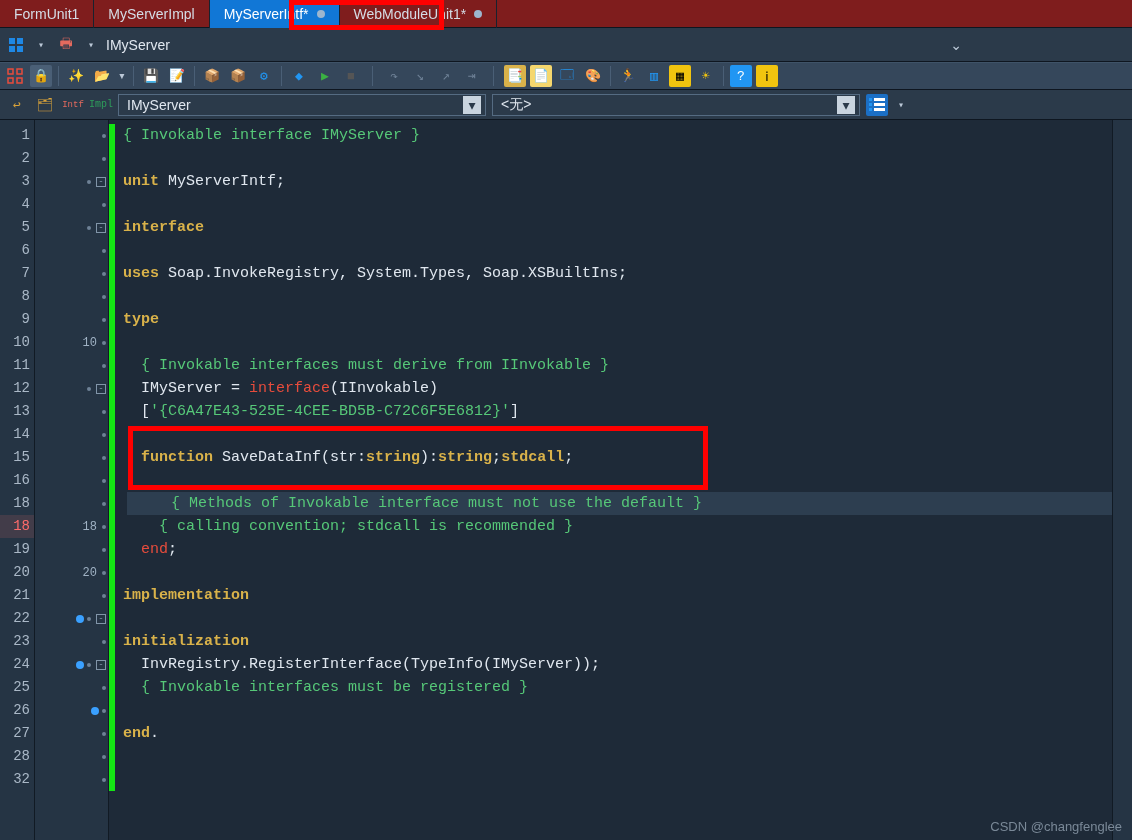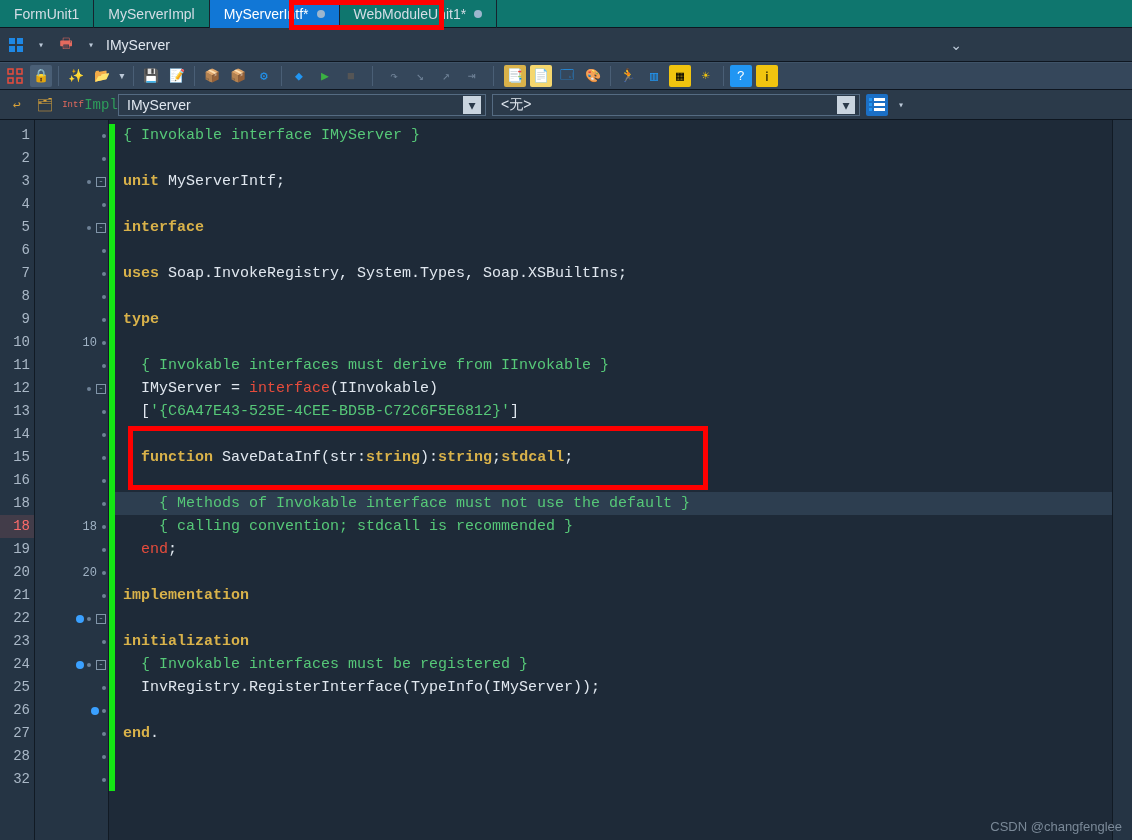--- a/index.html
+++ b/index.html
@@ -9,21 +9,21 @@
     font-family: Consolas, "Courier New", monospace;
     font-size: 14px;
     color: #c8c8c8;
     overflow: hidden;
     position: relative;
   }
 
   
   .tabstrip {
     height: 28px;
-    background: #0f766e;
+    background: #7f1d1d;
     display: flex;
     border-bottom: 1px solid #0e1620;
   }
   .tab {
     height: 28px;
     padding: 0 14px;
     display: flex; align-items: center;
     color: #d5dde6;
     font-size: 14px;
     border-right: 1px solid #17222e;
@@ -213,21 +213,21 @@
     position: relative;
     font-family: Liberation Mono, monospace;
   }
   .code .line {
     height: 23px;
     line-height: 23px;
     white-space: pre;
     padding-left: 8px;
     position: relative;
   }
-  .code .line.cur { background: #2d3e50; }
+  .code .line.cur { background: #2d3e50; margin-left: 12px; }
   .cm  { color: #56c878; }
   .kw  { color: #d9b24a; font-weight: bold; }
   .kw-red { color: #e74c3c; }
   .str { color: #56c878; }
   .pl  { color: #e0e7ef; }
 
   .redbox {
     position: absolute;
     border: 5px solid #ff0000;
     pointer-events: none;
@@ -330,21 +330,21 @@
   <span class="tb-btn" style="color:#f1c40f">☀</span>
   <span class="tb-sep"></span>
   <span class="tb-btn" style="background:#2196f3;color:#fff">?</span>
   <span class="tb-btn" style="background:#f1c40f;color:#000">ℹ</span>
 </div>
 
 <div class="nav2">
   <span class="tb-btn" style="color:#d9a33a">↩</span>
   <span class="tb-btn" style="color:#d9a33a">🗂</span>
   <span class="tb-btn" style="font-size:9px;color:#e46a5e">Intf</span>
-  <span class="tb-btn" style="font-size:14px;color:#2e9e5b">Impl</span>
+  <span class="tb-btn" style="font-size:10px;color:#2e9e5b">Impl</span>
   <div class="combo cls">
     <span>IMyServer</span>
     <span class="arrow">▾</span>
   </div>
   <div class="combo mth">
     <span>&lt;无&gt;</span>
     <span class="arrow">▾</span>
   </div>
   <span class="tb-btn list-ico" style="background:#1b6fc5;border-radius:2px;"></span>
   <span class="chev">▾</span>
@@ -501,22 +501,22 @@
       <div class="line"></div>
       <div class="line"><span class="pl">  </span><span class="kw">function</span><span class="pl"> SaveDataInf(str:</span><span class="kw">string</span><span class="pl">):</span><span class="kw">string</span><span class="pl">;</span><span class="kw">stdcall</span><span class="pl">;</span></div>
       <div class="line"></div>
       <div class="line cur"><span class="pl">    </span><span class="cm">{ Methods of Invokable interface must not use the default }</span></div>
       <div class="line"><span class="pl">    </span><span class="cm">{ calling convention; stdcall is recommended }</span></div>
       <div class="line"><span class="pl">  </span><span class="kw-red">end</span><span class="pl">;</span></div>
       <div class="line"></div>
       <div class="line"><span class="kw">implementation</span></div>
       <div class="line"></div>
       <div class="line"><span class="kw">initialization</span></div>
+      <div class="line"><span class="pl">  InvRegistry.RegisterInterface(TypeInfo(IMyServer));</span></div>
       <div class="line"><span class="pl">  </span><span class="cm">{ Invokable interfaces must be registered }</span></div>
-      <div class="line"><span class="pl">  InvRegistry.RegisterInterface(TypeInfo(IMyServer));</span></div>
       <div class="line"></div>
       <div class="line"><span class="kw">end</span><span class="pl">.</span></div>
       <div class="line"></div>
     </div>
   <div class="side-scroll"></div>
 </div>
 
 <div class="watermark">CSDN @changfenglee</div>
 
 </body></html>

